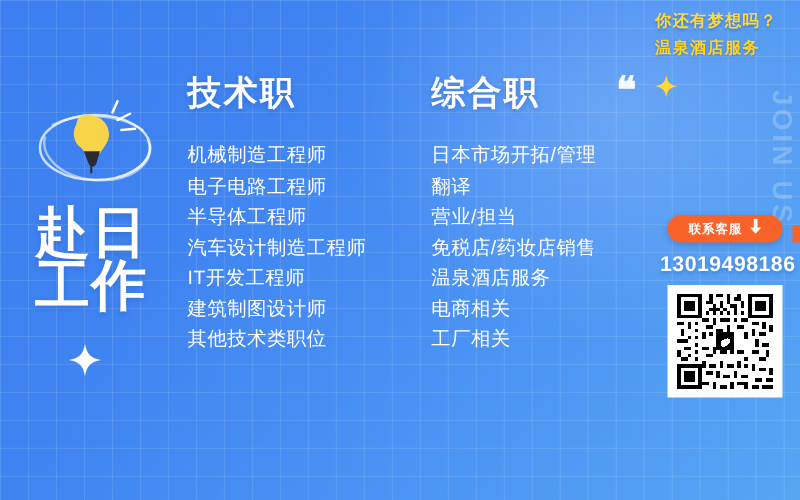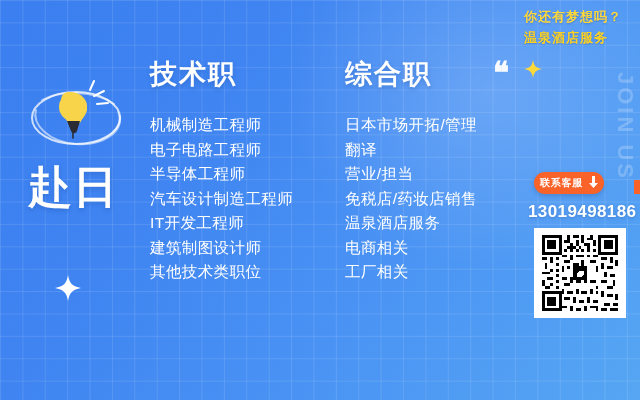--- a/index.html
+++ b/index.html
@@ -110,21 +110,21 @@
     writing-mode:vertical-rl;
     color:rgba(255,255,255,0.22);
     font-size:22px;
     font-weight:bold;
     letter-spacing:3px;
   }
 
   
   .contact-btn {
     position:absolute; left:534px; top:172px;
-    width:70px; height:22px;
+    width:92px; height:22px;
     background:#f9632a;
     border-radius:11px;
     display:flex; align-items:center; justify-content:center;
     gap:6px;
     box-shadow:0 2px 5px rgba(20,50,110,0.25);
     cursor:pointer;
   }
   .contact-btn .lbl {
     color:#ffffff;
     font-size:10px;
@@ -183,20 +183,21 @@
 
         <path d="M46 14 C56 14 63 21 63 30 C63 37 58 40 56 45 L44 45 C42 40 37 37 37 30 C37 21 36 14 46 14 Z" fill="#f7d44a"></path>
         <circle cx="49" cy="29" r="14" fill="#f7d44a"></circle>
         <path d="M43 43 L56 43 L53 53 C52 56 48 56 47 53 Z" fill="#2b2b33"></path>
         <path d="M49 54 L49 60" stroke="#2b2b33" stroke-width="1.6" stroke-linecap="round"></path>
       </svg>
     </div>
 
     <div class="brand-title">
       <div>赴日</div>
+      <div>工作</div>
     </div>
 
     <div class="sparkle-left">
       <svg width="28" height="28" viewBox="0 0 28 28">
         <path d="M14 1 C15.5 9.5 18.5 12.5 27 14 C18.5 15.5 15.5 18.5 14 27 C12.5 18.5 9.5 15.5 1 14 C9.5 12.5 12.5 9.5 14 1 Z" fill="#ffffff"></path>
       </svg>
     </div>
   </div>
 
   <div class="col col-general">

